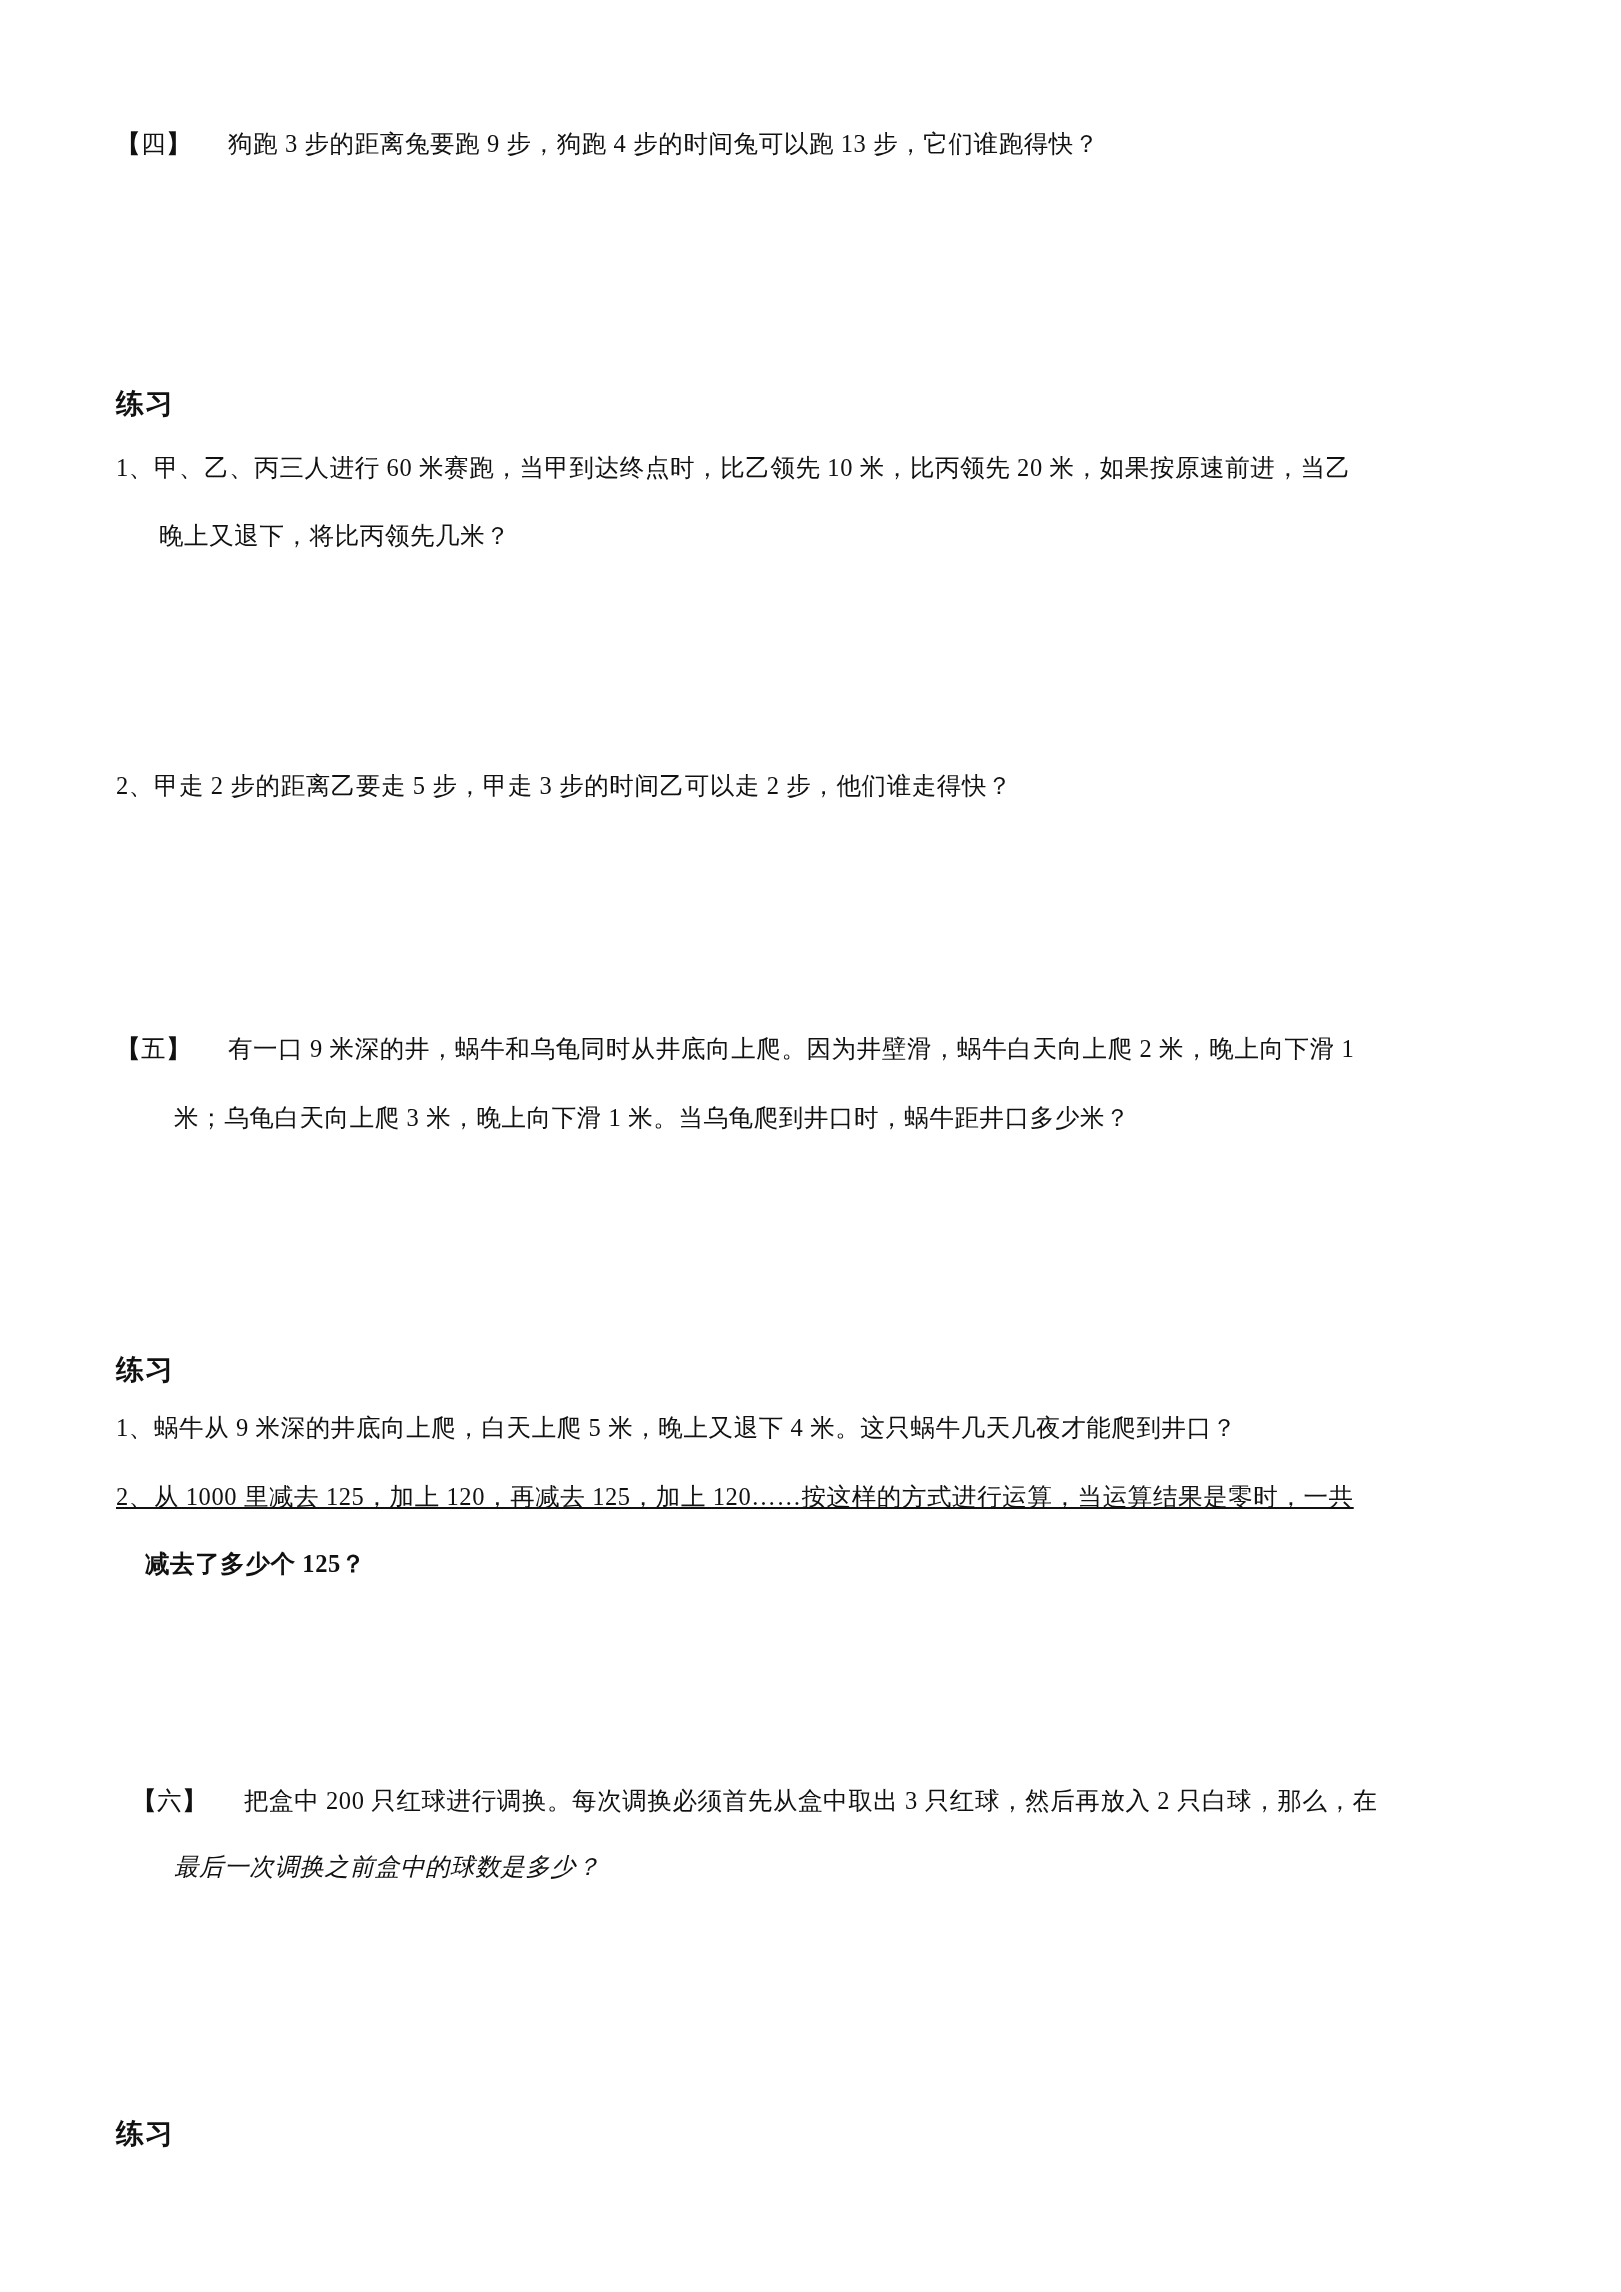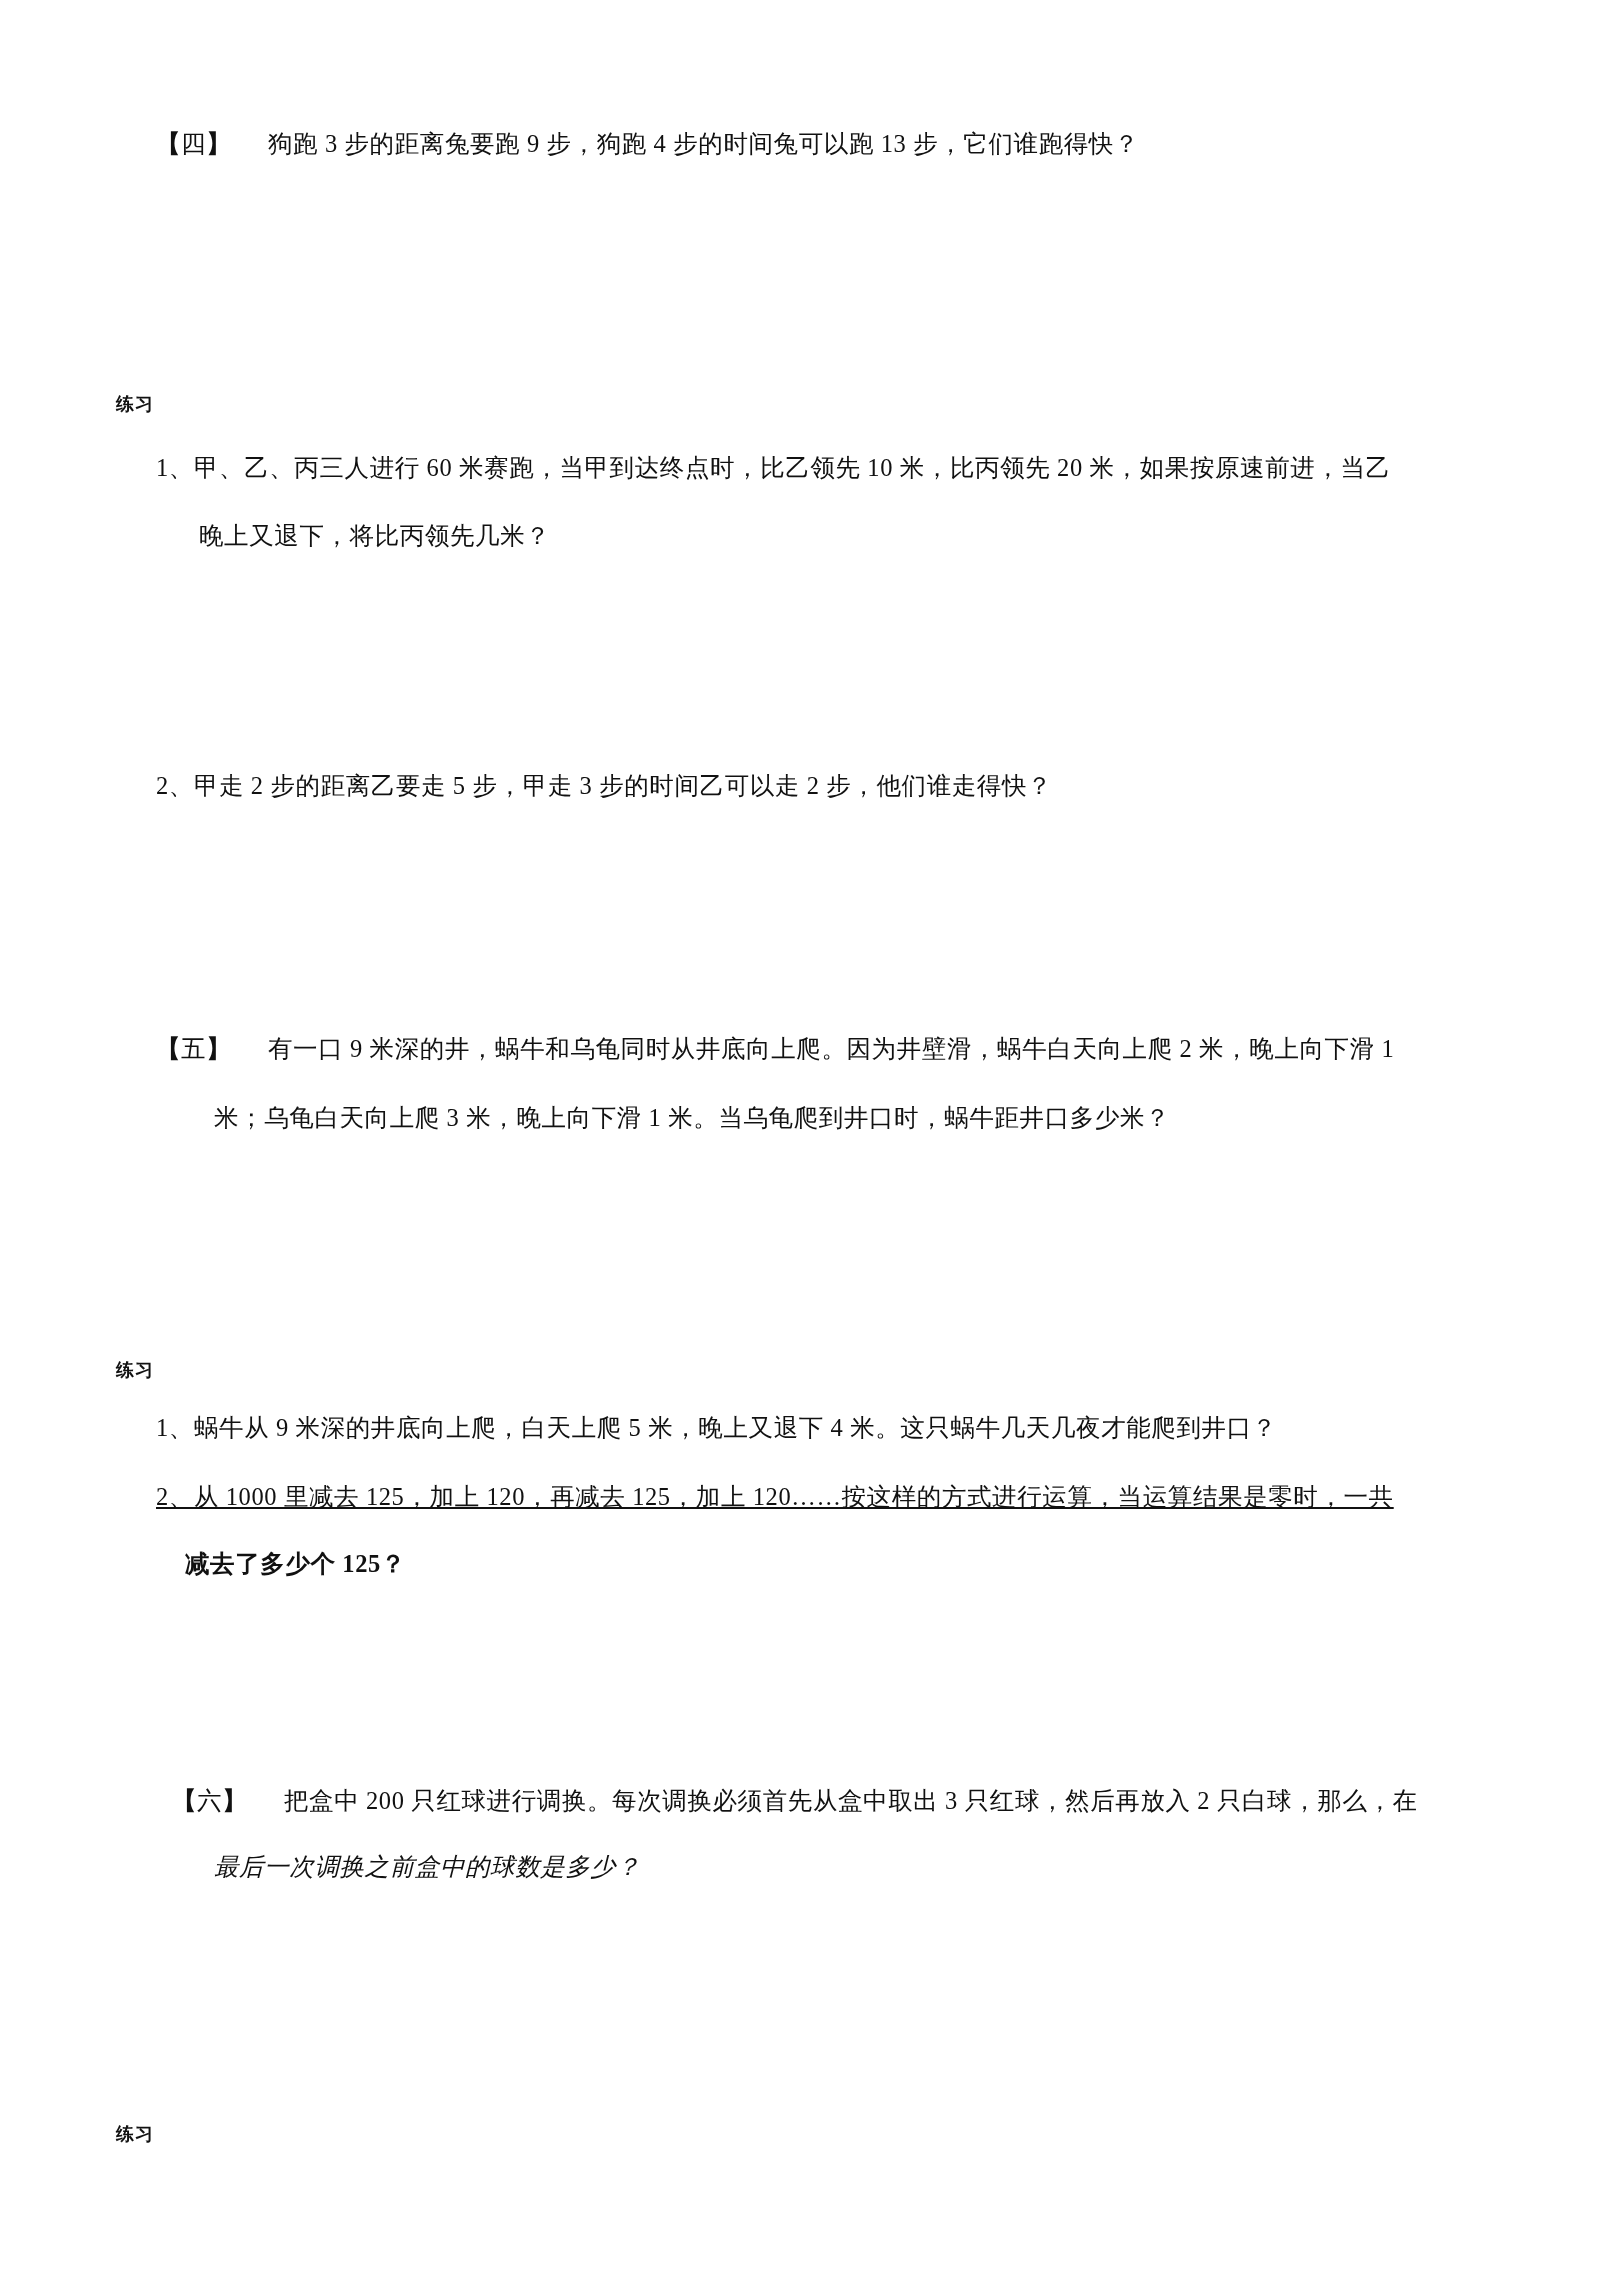--- a/index.html
+++ b/index.html
@@ -14,25 +14,24 @@
       overflow: hidden;
       font-family: "Liberation Serif", "DejaVu Serif", serif;
       color: #111111;
     }
     .line {
       position: absolute;
       font-size: 24.5px;
       line-height: 29px;
       white-space: nowrap;
       letter-spacing: 0.6px;
-      margin-left: 40px;
     }
     .heading {
       position: absolute;
-      font-size: 18px;
+      font-size: 28px;
       line-height: 29px;
       font-weight: bold;
       font-family: "DejaVu Sans", "Liberation Sans", sans-serif;
       letter-spacing: 1px;
     }
     .tag {
       font-weight: normal;
       display: inline-block;
       width: 112px;
     }

